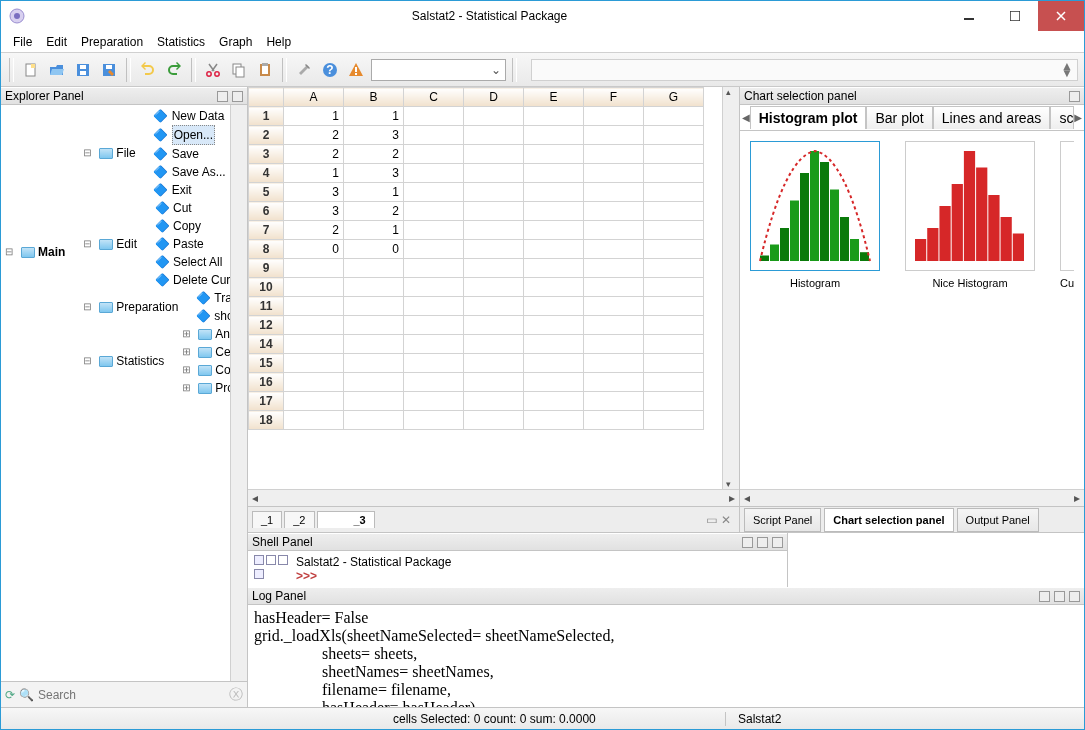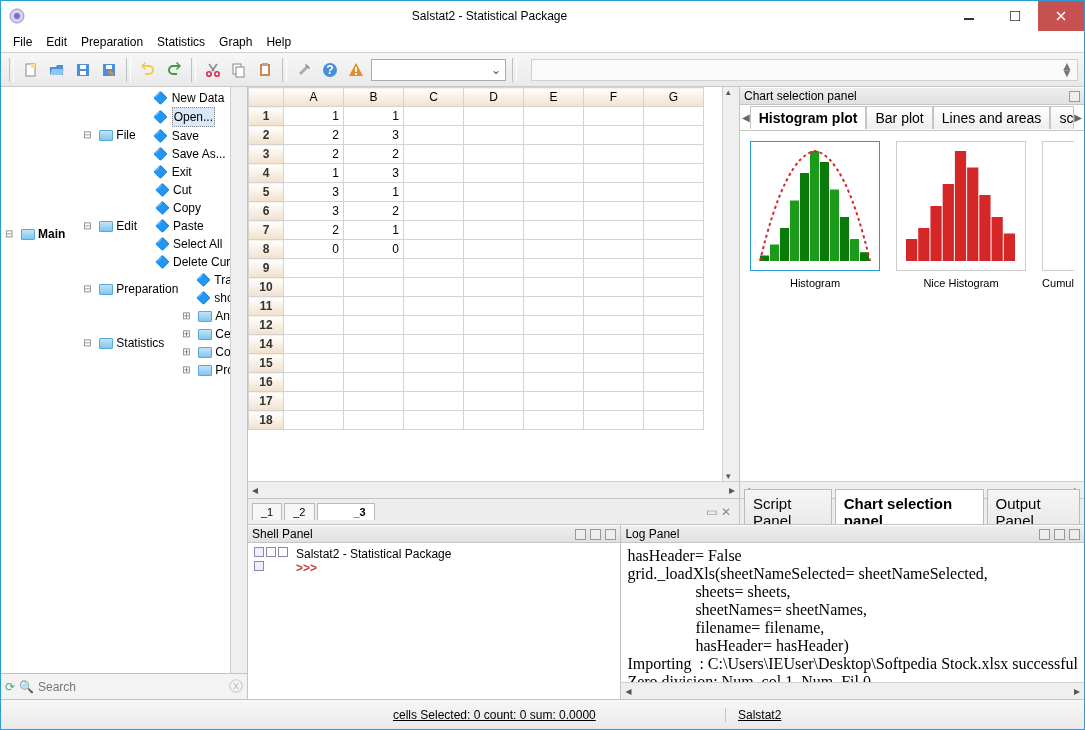--- a/index.html
+++ b/index.html
@@ -68,46 +68,46 @@
 .sheet-tabs .close-ico { margin-right:4px; }
 
 
 .right { width: 345px; border-left:1px solid #c4c4c4; }
 .chart-cats { height:26px; background:#fff; border-bottom:1px solid #c4c4c4; display:flex; align-items:center; padding:0 2px; }
 .chart-cat-nav { width:14px; height:22px; display:flex; align-items:center; justify-content:center; cursor:pointer; color:#666; font-size:10px; }
 .chart-cat { padding:3px 8px; border:1px solid #c4c4c4; border-bottom:none; background:linear-gradient(#fff,#eee); cursor:pointer; font-size:14px; white-space:nowrap; }
 .chart-cat.active { font-weight:bold; background:#fff; }
 .chart-cat.clip { overflow:hidden; max-width:33px; }
 .chart-gallery { flex:1; background:#fff; display:flex; flex-direction:column; overflow:hidden; }
-.thumbs { display:flex; gap:16px; padding:10px; align-items:flex-start; }
+.thumbs { display:flex; gap:25px; padding:10px; align-items:flex-start; }
 .thumb { width:130px; text-align:center; }
 .thumb .pic { width:130px; height:130px; border:1px solid #ccc; display:flex; align-items:flex-end; justify-content:center; padding:4px; cursor:pointer; overflow:hidden; }
 .thumb.sel .pic { border:1px solid #2b9bd6; }
 .thumb .cap { margin-top:6px; font-size:11px; }
 .thumb.clip { width:40px; overflow:hidden; }
 .gallery-hscroll { height:17px; background:#efefef; border-top:1px solid #d0d0d0; display:flex; align-items:center; justify-content:space-between; padding:0 4px; font-size:9px; color:#555; }
 .bottom-tabs { height:26px; background:#ededed; border-top:1px solid #c4c4c4; display:flex; align-items:center; padding:2px 4px; gap:3px; }
-.btab { padding:5px 8px; border:1px solid #bbb; background:linear-gradient(#f5f5f5,#e7e7e7); cursor:pointer; font-size:15px; }
+.btab { padding:5px 8px; border:1px solid #bbb; background:linear-gradient(#f5f5f5,#e7e7e7); cursor:pointer; font-size:11px; }
 .btab.active { font-weight:bold; background:#fff; }
 
 
-.bottom { height: 175px; display:flex; border-top:1px solid #c4c4c4; }
+.bottom { height: 175px; display:flex; border-top:1px solid #c4c4c4;flex-direction:column; }
 .shell, .log { display:flex; flex-direction:column; }
 .shell { width: 540px; border-right:1px solid #c4c4c4; }
 .log { flex:1; }
 .shell-body, .log-body { flex:1; background:#fff; overflow:auto; padding:4px 6px; font-family:"Courier New",monospace; font-size:12px; position:relative; }
 .log-body { font-family:"Segoe UI"; font-size:16px; white-space:pre; }
 .shell-body .prompt { color:#c04040; font-weight:bold; }
 .shell-row { display:flex; }
 .shell-row .g { width:42px; display:flex; gap:2px; align-items:flex-start; }
 .shell-row .g span { width:10px; height:10px; border:1px solid #88a; display:inline-block; }
 .log-hscroll { height:17px; background:#efefef; border-top:1px solid #d0d0d0; display:flex; align-items:center; justify-content:space-between; padding:0 4px; font-size:9px; color:#555; }
 
 
-.statusbar { height:30px; background:linear-gradient(#f7f7f7,#e9e9e9); border-top:1px solid #c4c4c4; display:flex; align-items:center; font-size:11px;text-decoration:underline; }
+.statusbar { height:22px; background:linear-gradient(#f7f7f7,#e9e9e9); border-top:1px solid #c4c4c4; display:flex; align-items:center; font-size:11px; }
 .statusbar .cell { padding:0 12px; border-right:1px solid #c4c4c4; }
 .statusbar .cell.first { width:380px; border-right:1px solid #c4c4c4;}
 .statusbar .push { flex-basis: 345px; border-right:1px solid #c4c4c4; }
 
 
 .ico-svg { width:16px; height:16px; }
 svg .y { fill:#f3c94a; } svg .b { fill:#4a8fdc; } svg .g { fill:#3a9c3a; } svg .o { fill:#e68a2e; }
 </style>
 </head>
 <body>
@@ -236,20 +236,27 @@
     <span style="display:flex;flex-direction:column;font-size:7px;line-height:7px;color:#777;">
         <span>▲</span>
         <span>▼</span>
       </span>
   </div>
 </div>
 
 <div class="workspace">
 
   <div class="col left">
+    <div class="panel-title">
+      <span>Explorer Panel</span>
+      <span class="icons">
+          <span class="ico"></span>
+          <span class="ico"></span>
+        </span>
+    </div>
     <div class="tree-wrap">
       <div class="tree">
         <ul style="padding-left:2px">
           <li class="folder">
               <span class="row">
                 <span class="fld-ico"></span>
                 <b class="lbl">Main</b>
               </span>
             <ul>
               <li class="folder">

